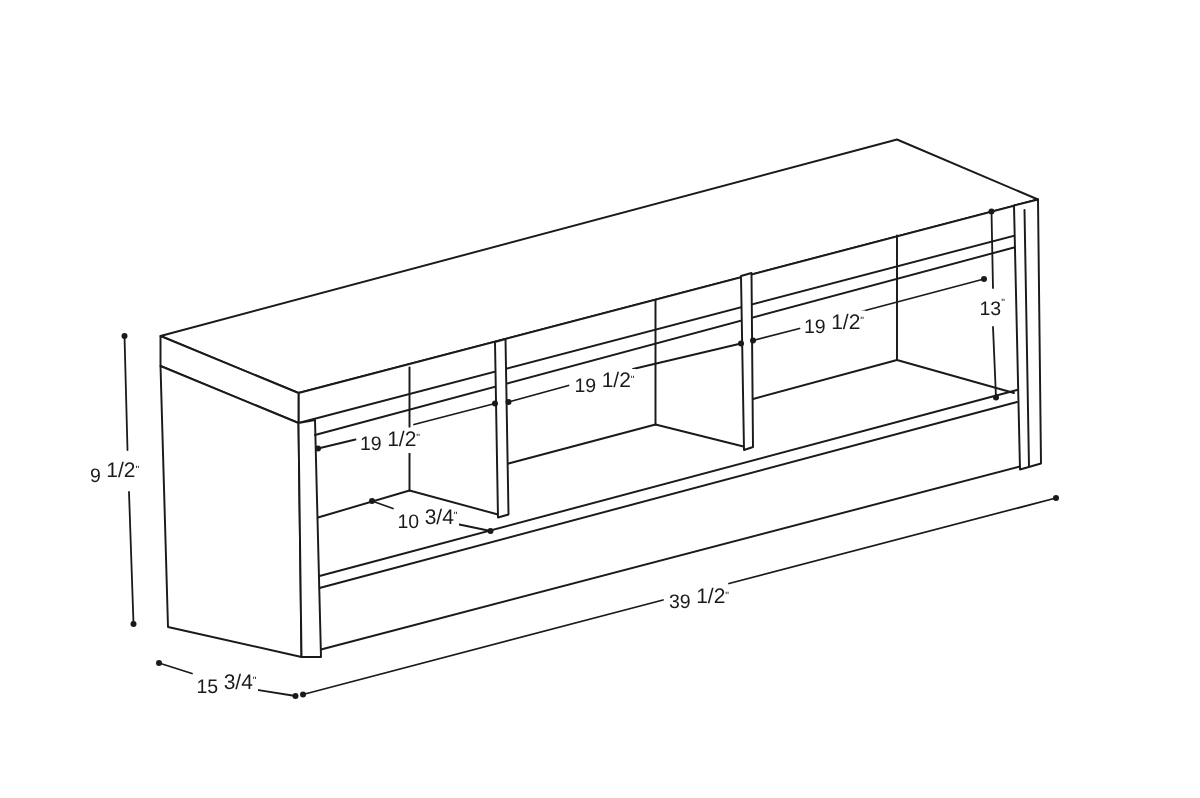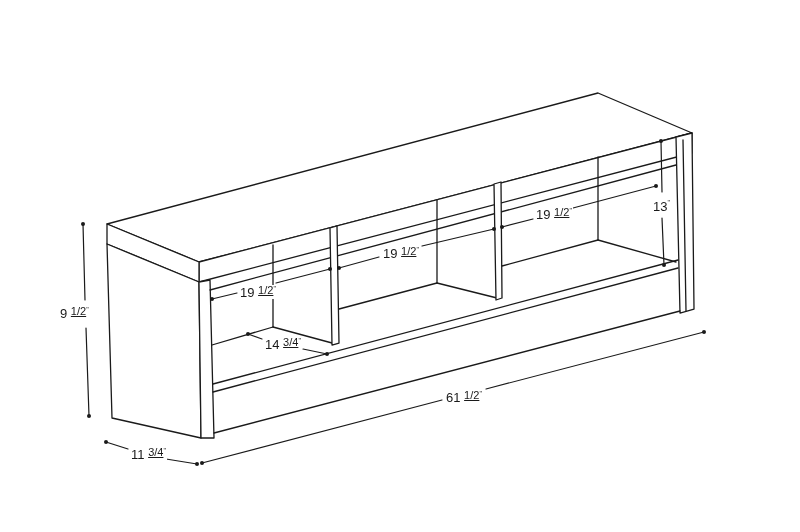--- a/index.html
+++ b/index.html
@@ -4,21 +4,21 @@
   <style>
     html, body { margin: 0; padding: 0; background: #ffffff; }
     body { width: 800px; height: 532px; overflow: hidden; font-family: "Liberation Sans", sans-serif; }
     #stage { position: relative; width: 800px; height: 532px; }
     svg { position: absolute; left: 0; top: 0; }
     .ln { stroke: #1a1a1a; stroke-width: 1.3; fill: none; stroke-linecap: round; stroke-linejoin: round; }
     .dim { stroke: #1a1a1a; stroke-width: 1.2; fill: none; stroke-linecap: round; }
     .dot { fill: #1a1a1a; }
     .panel { fill: #ffffff; stroke: #1a1a1a; stroke-width: 1.3; stroke-linejoin: round; }
     .lbl { position: absolute; font-size: 13px; color: #1a1a1a; white-space: nowrap; line-height: 1; background: #ffffff; padding: 0 1px; }
-    .lbl .frac { font-size: 11px; vertical-align: 3px; text-decoration: underline; }
+    .lbl .frac { font-size: 14px; vertical-align: 3px; }
     .lbl .inch { font-size: 7px; vertical-align: 6px; }
   </style>
 </head>
 <body>
 
 <div id="stage">
   <svg width="800" height="532" viewBox="0 0 800 532">
 
     <g>
       <polygon class="panel" points="107,224 598,93 692,133 199,262"></polygon>
@@ -130,45 +130,45 @@
       <circle class="dot" cx="664" cy="265" r="2"></circle>
     </g>
   </svg>
 
   <div class="lbl" style="left:59px; top:306px;">
     <span>9</span>
     <span class="frac">1/2</span><span class="inch">"</span>
   </div>
 
   <div class="lbl" style="left:130px; top:447px;">
-    <span>11</span>
+    <span>15</span>
     <span class="frac">3/4</span><span class="inch">"</span>
   </div>
 
   <div class="lbl" style="left:445px; top:390px;">
-    <span>61</span>
+    <span>39</span>
     <span class="frac">1/2</span><span class="inch">"</span>
   </div>
 
   <div class="lbl" style="left:239px; top:285px;">
     <span>19</span>
     <span class="frac">1/2</span><span class="inch">"</span>
   </div>
 
   <div class="lbl" style="left:382px; top:246px;">
     <span>19</span>
     <span class="frac">1/2</span><span class="inch">"</span>
   </div>
 
   <div class="lbl" style="left:535px; top:207px;">
     <span>19</span>
     <span class="frac">1/2</span><span class="inch">"</span>
   </div>
 
   <div class="lbl" style="left:264px; top:337px;">
-    <span>14</span>
+    <span>10</span>
     <span class="frac">3/4</span><span class="inch">"</span>
   </div>
 
   <div class="lbl" style="left:652px; top:199px;">
     <span>13</span><span class="inch">"</span>
   </div>
 </div>
 
 </body></html>

